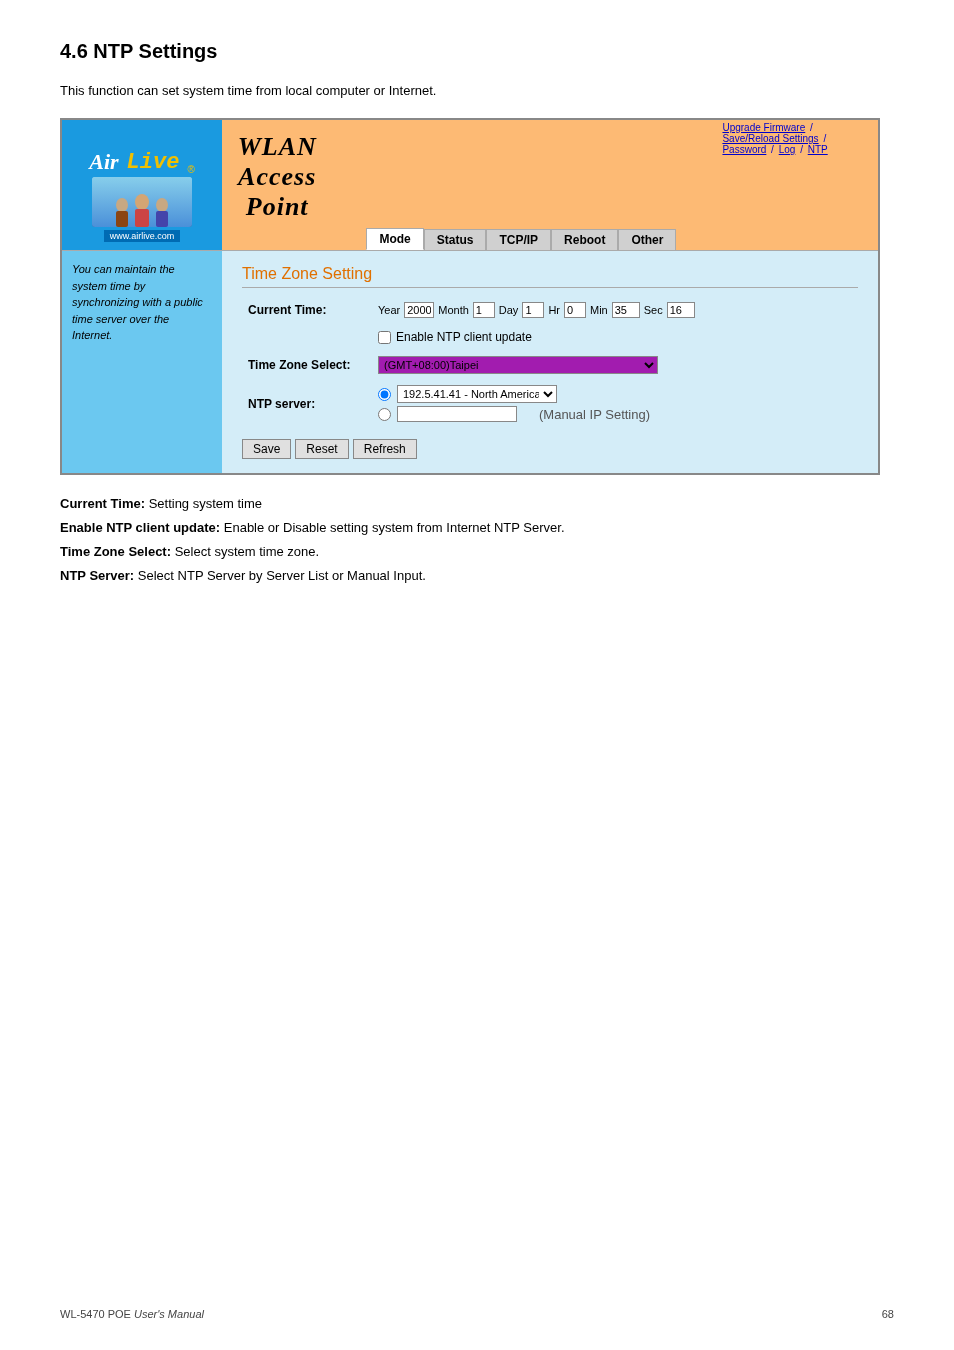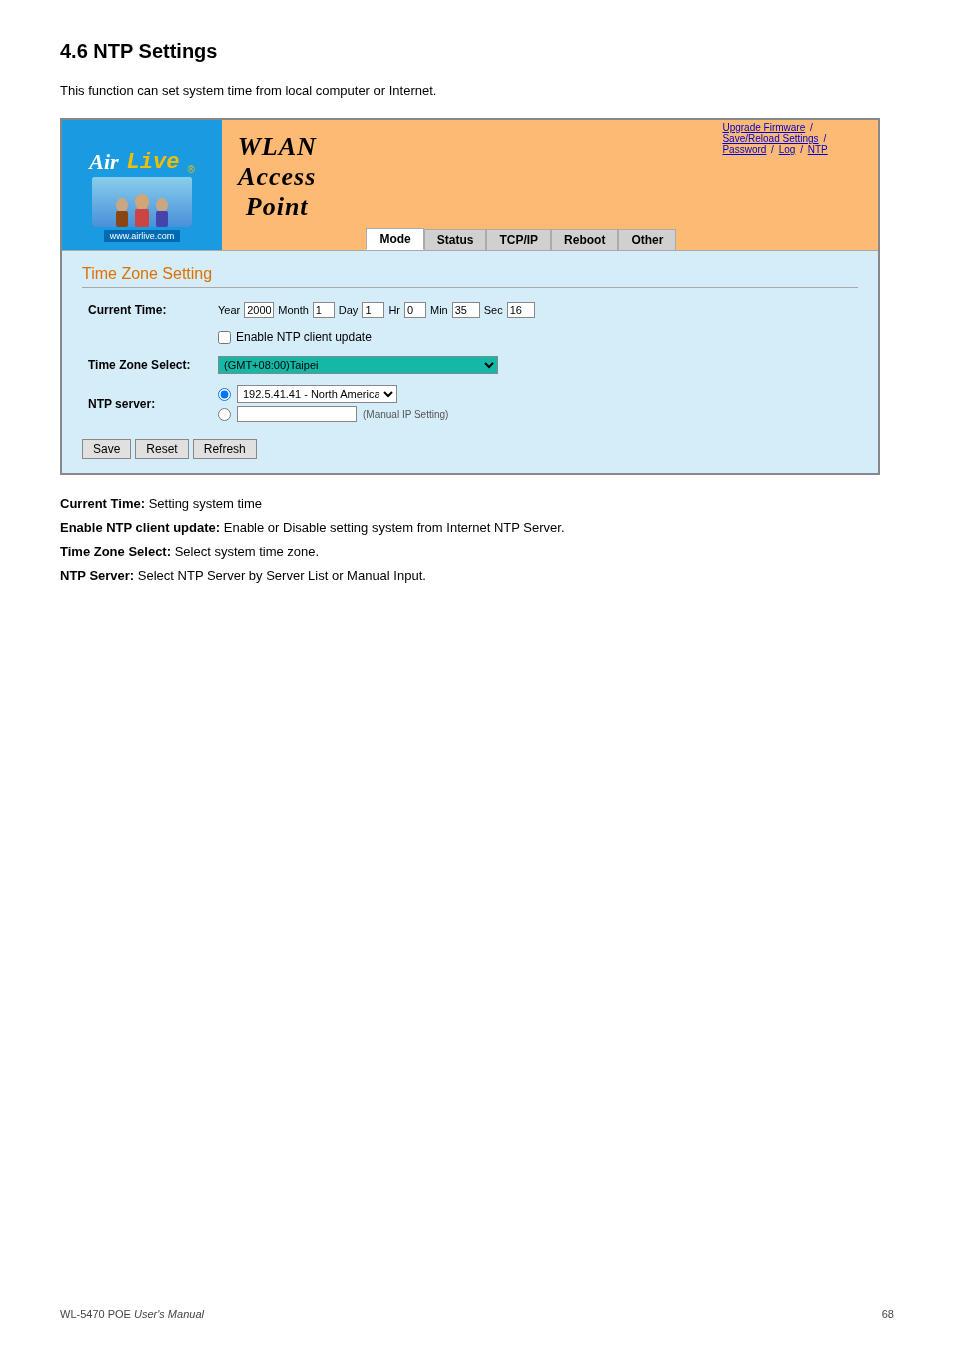--- a/index.html
+++ b/index.html
@@ -192,21 +192,21 @@
 
     .checkbox-row {
       display: flex;
       align-items: center;
       gap: 5px;
       padding: 4px 0;
     }
 
     .timezone-select {
       border: 1px solid #888;
-      background: #14b8a6;
+      background: #a21caf;
       font-size: 11px;
       padding: 1px;
       width: 280px;
     }
 
     .ntp-row {
       display: flex;
       align-items: center;
       gap: 6px;
       margin: 3px 0;
@@ -222,22 +222,23 @@
 
     .ntp-manual-input {
       border: 1px solid #888;
       background: #fff;
       font-size: 11px;
       padding: 1px 2px;
       width: 120px;
     }
 
     .manual-label {
-      font-size: 10px;
+      font-size: 13px;
       color: #555;
+      margin-left: 16px;
     }
 
     .button-row {
       margin-top: 10px;
       display: flex;
       gap: 4px;
     }
 
     .btn {
       padding: 2px 10px;
@@ -367,20 +368,23 @@
         <a>Save/Reload Settings</a> /
         <a>Password</a> /
         <a>Log</a> /
         <a>NTP</a>
       </div>
     </div>
   </div>
 
   <div class="router-content">
 
+    <div class="sidebar">
+      <span>You can maintain the system time by synchronizing with a public time server over the Internet.</span>
+    </div>
 
     <div class="main-content">
 
       <div class="section-title">Time Zone Setting</div>
 
       <table class="form-table">
         <tbody>
             <tr>
           <td class="label-cell">Current Time:</td>
           <td>

